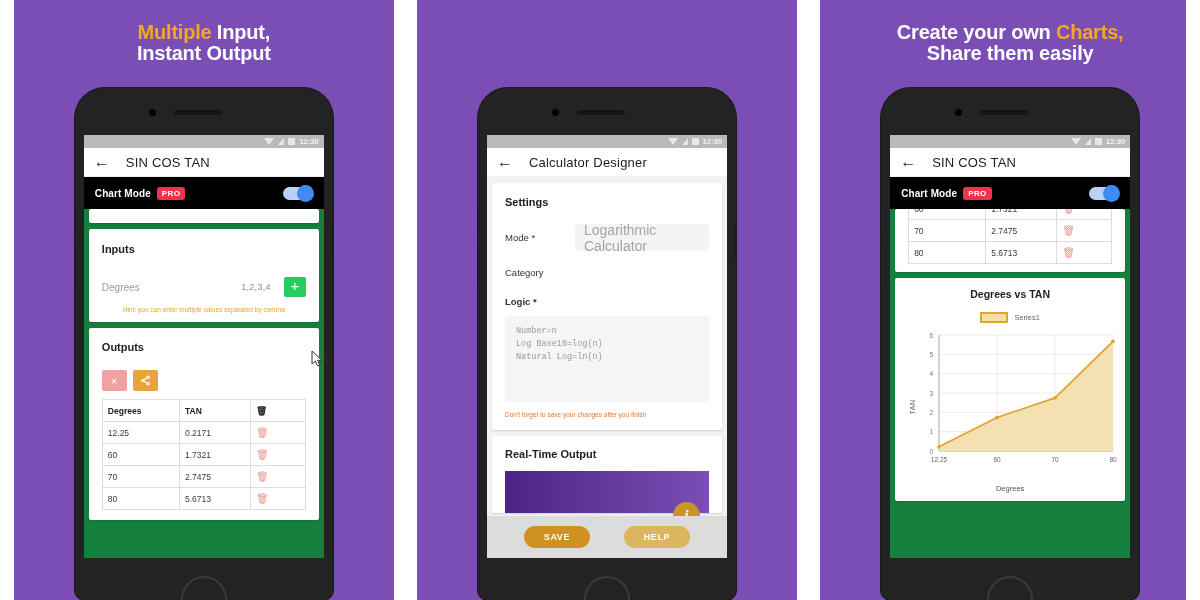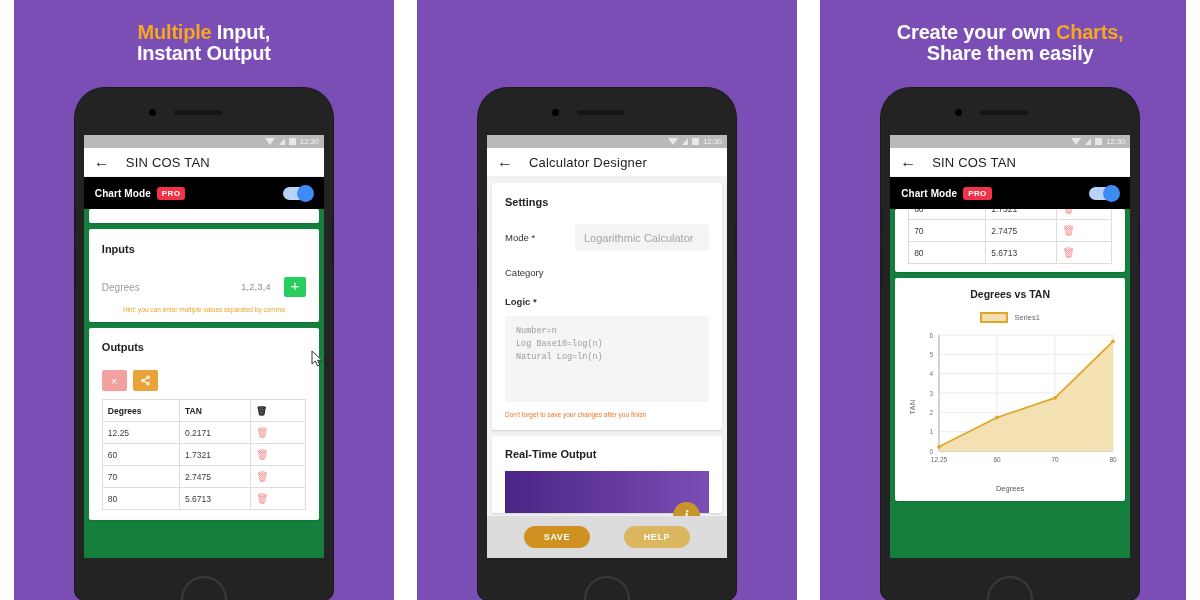--- a/index.html
+++ b/index.html
@@ -99,21 +99,21 @@
     border-left: 5px solid transparent;
     border-right: 5px solid transparent;
     border-top: 7px solid #e8e8e8;
   }
   .sb-sig {
     width: 0; height: 0;
     border-left: 6px solid transparent;
     border-bottom: 7px solid #e8e8e8;
   }
   .sb-bat { width: 7px; height: 7px; background: #e8e8e8; }
-  .sb-time { color: #f2f2f2; font-size: 8px; font-weight: normal; letter-spacing: -0.2px;}
+  .sb-time { color: #f2f2f2; font-size: 8px; font-weight: bold; letter-spacing: -0.2px;}
 
   
   .appbar {
     height: 29px; background: #ffffff;
     display: flex; align-items: center;
     padding-left: 10px; gap: 16px;
     border-bottom: 1px solid #f0f0f0;
   }
   .backarrow { font-size: 16px; color: #2c2c2c; line-height: 1; }
   .appbar-title { font-size: 13px; color: #212121; font-weight: 400; letter-spacing: 0.2px; }
@@ -187,21 +187,21 @@
   .col-c1 { width: 38%; }
   .col-c2 { width: 35%; }
 
   
   .settings-card { padding: 13px 13px 12px 13px; }
   .form-row { display: flex; align-items: center; margin-top: 16px; }
   .f-label { font-size: 9.5px; color: #333; width: 70px; flex: none; font-weight: 400;}
   .f-field {
     flex: 1; background: #f4f4f4; border-radius: 3px;
     height: 27px; display: flex; align-items: center;
-    padding-left: 9px; font-size: 11px; color: #a5a5a5;
+    padding-left: 9px; font-size: 14px; color: #a5a5a5;
   }
   .f-field.filled { color: #5b5b5b; }
   .logic-label { font-size: 9.5px; color: #333; margin-top: 18px; font-weight: bold;}
   .logic-box {
     margin-top: 9px; background: #f5f5f5; border-radius: 3px;
     height: 86px; padding: 9px 11px;
     font-family: Liberation Mono, monospace;
     font-size: 8.5px; color: #9b9b9b; line-height: 1.55;
     white-space: pre;
   }

